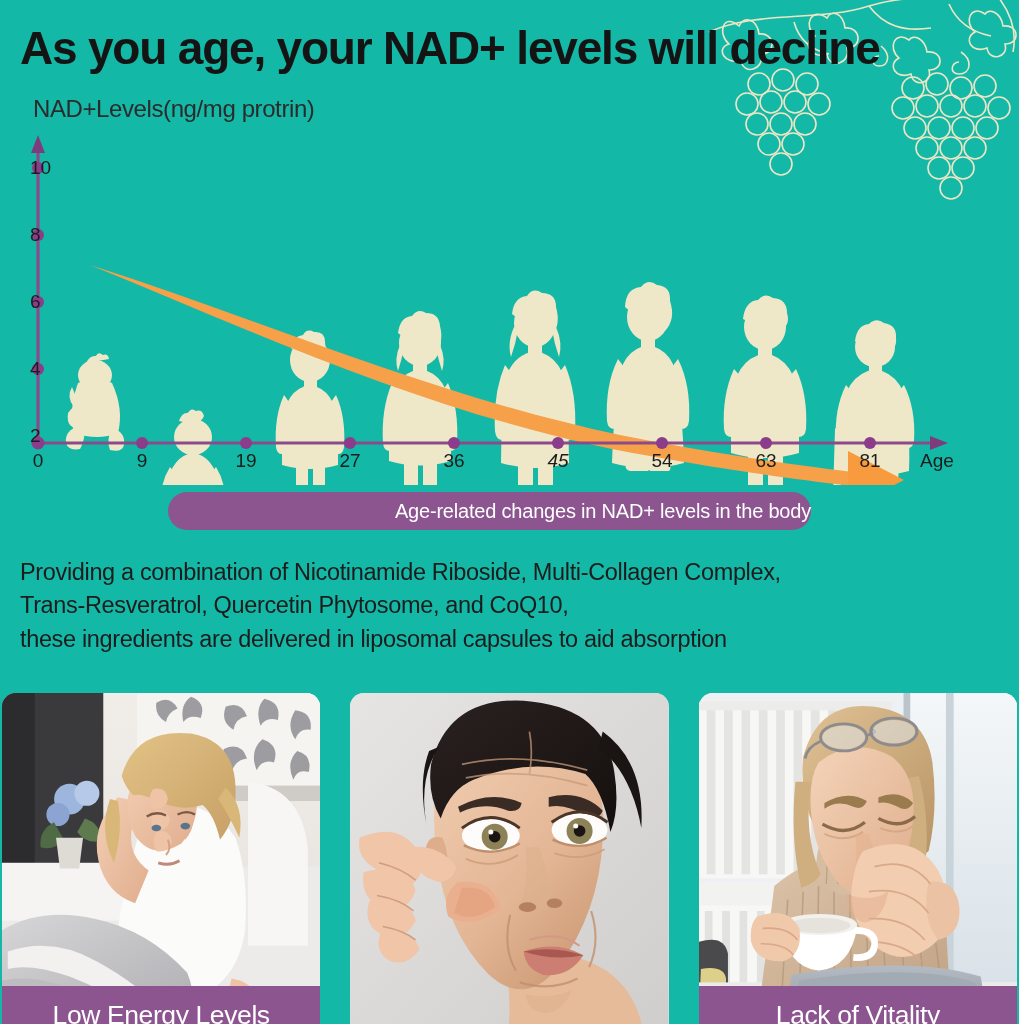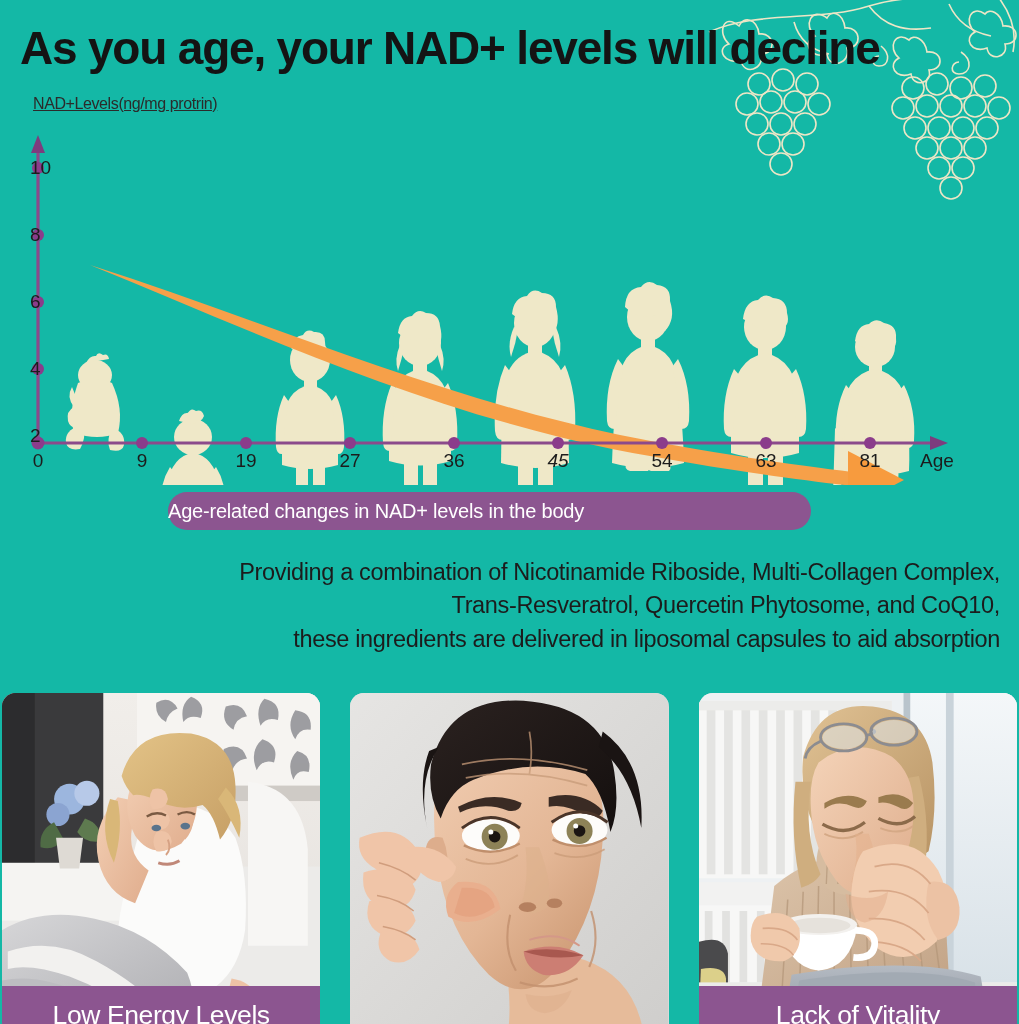--- a/index.html
+++ b/index.html
@@ -18,49 +18,49 @@
   
   #title{
     position:absolute; left:20px; top:24px; width:960px;
     font-size:46px; font-weight:bold; color:#141414;
     letter-spacing:-1.2px; line-height:1.05; white-space:nowrap;
   }
 
   
   #chart{ position:absolute; left:0; top:95px; width:1019px; height:390px; }
   #ylabel{
-    position:absolute; left:33px; top:0px; font-size:16px; color:#2b2b2b;
-    letter-spacing:-0.4px; white-space:nowrap;text-decoration:underline;
+    position:absolute; left:33px; top:0px; font-size:24px; color:#2b2b2b;
+    letter-spacing:-0.4px; white-space:nowrap;
   }
   #plot{ position:absolute; left:0; top:0; width:1019px; height:390px; }
 
   .ytick{
     position:absolute; font-size:19px; color:#1c1c1c; text-align:right;
     width:34px; left:0px;padding-left:30px;
   }
   .xtick{
     position:absolute; font-size:19px; color:#1c1c1c; text-align:center;
     width:44px; top:355px;
   }
   #agelabel{
     position:absolute; font-size:19px; color:#1c1c1c; left:920px; top:355px;
   }
 
   
   #chartBadge{
     position:absolute; left:168px; top:492px; width:643px; height:38px;
     background:#8C5590; border-radius:19px;
-    display:flex; align-items:center; justify-content:flex-start;
+    display:flex; align-items:center; justify-content:flex-end;
     color:#ffffff; font-size:20px; letter-spacing:-0.2px;
   }
 
   
   #para{
     position:absolute; left:20px; top:556px; width:980px;
-    text-align:right; font-size:23.5px; color:#1c1c1c; line-height:1.42;
+    text-align:left; font-size:23.5px; color:#1c1c1c; line-height:1.42;
     letter-spacing:-0.35px;
   }
   #para div{ white-space:nowrap; }
 
   
   #cards{
     position:absolute; left:0px; top:693px; width:1019px; height:351px;
     display:flex; gap:30px; padding:0 2px;
   }
   .card{

